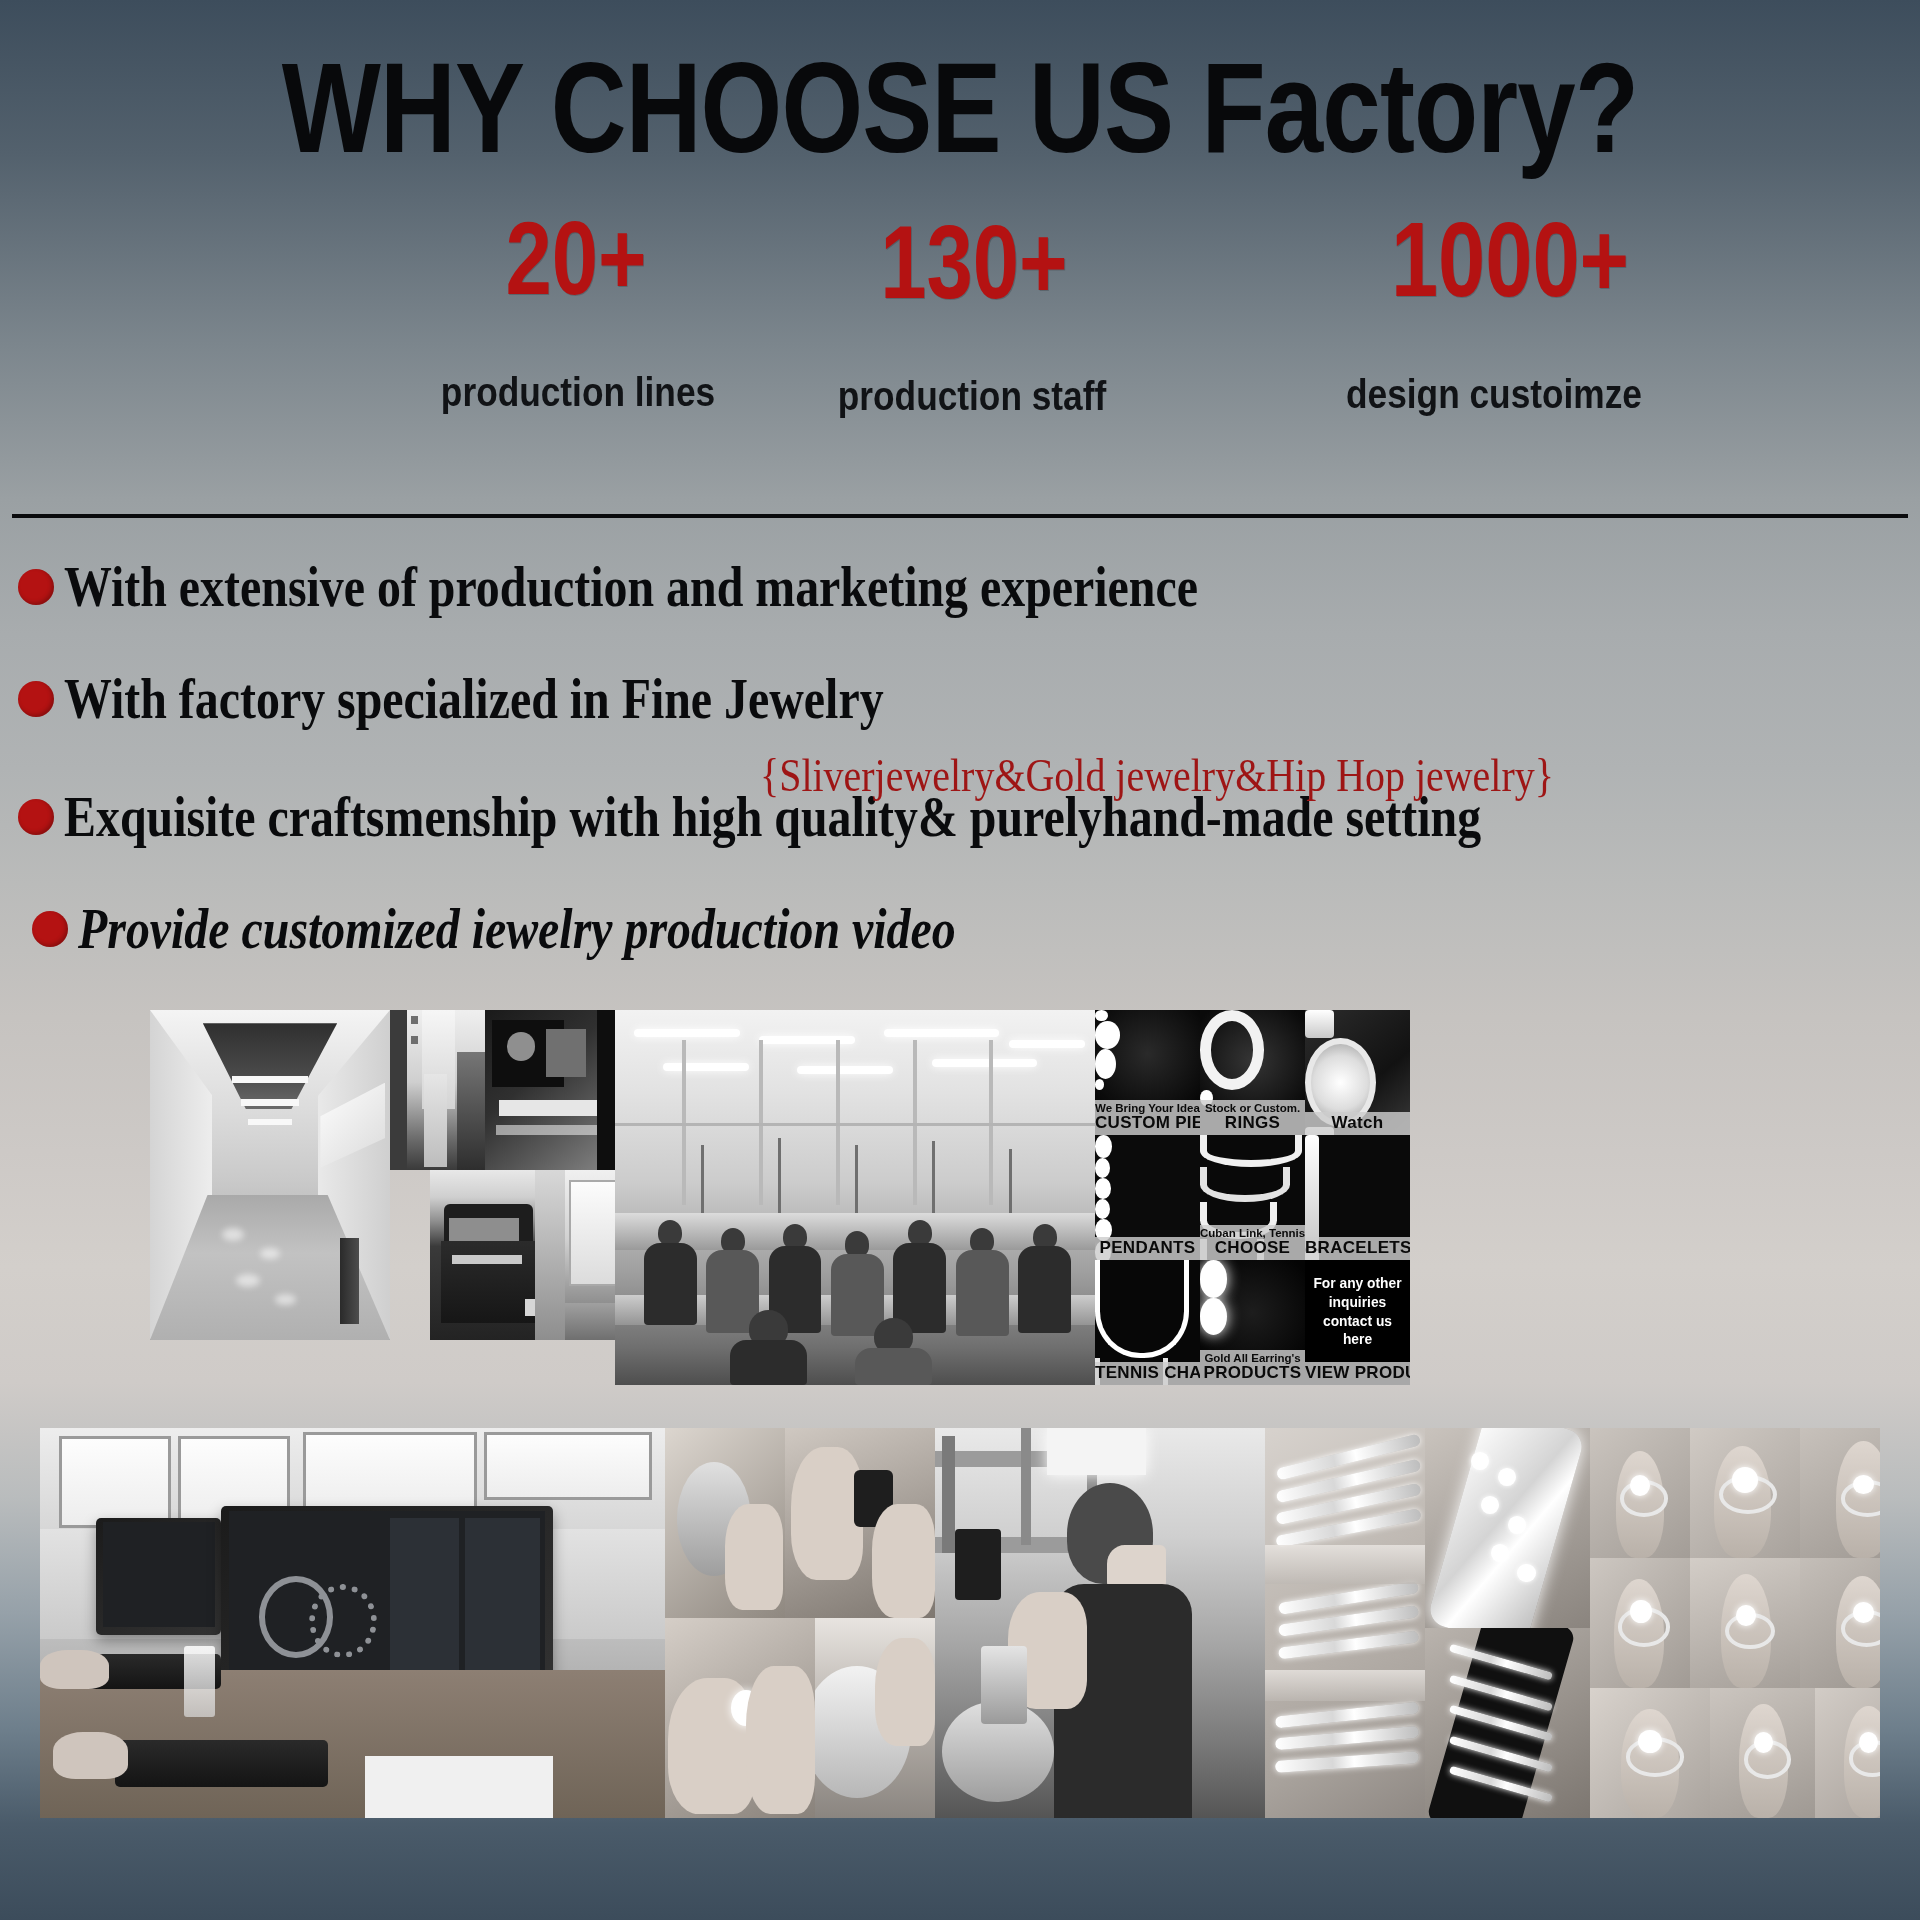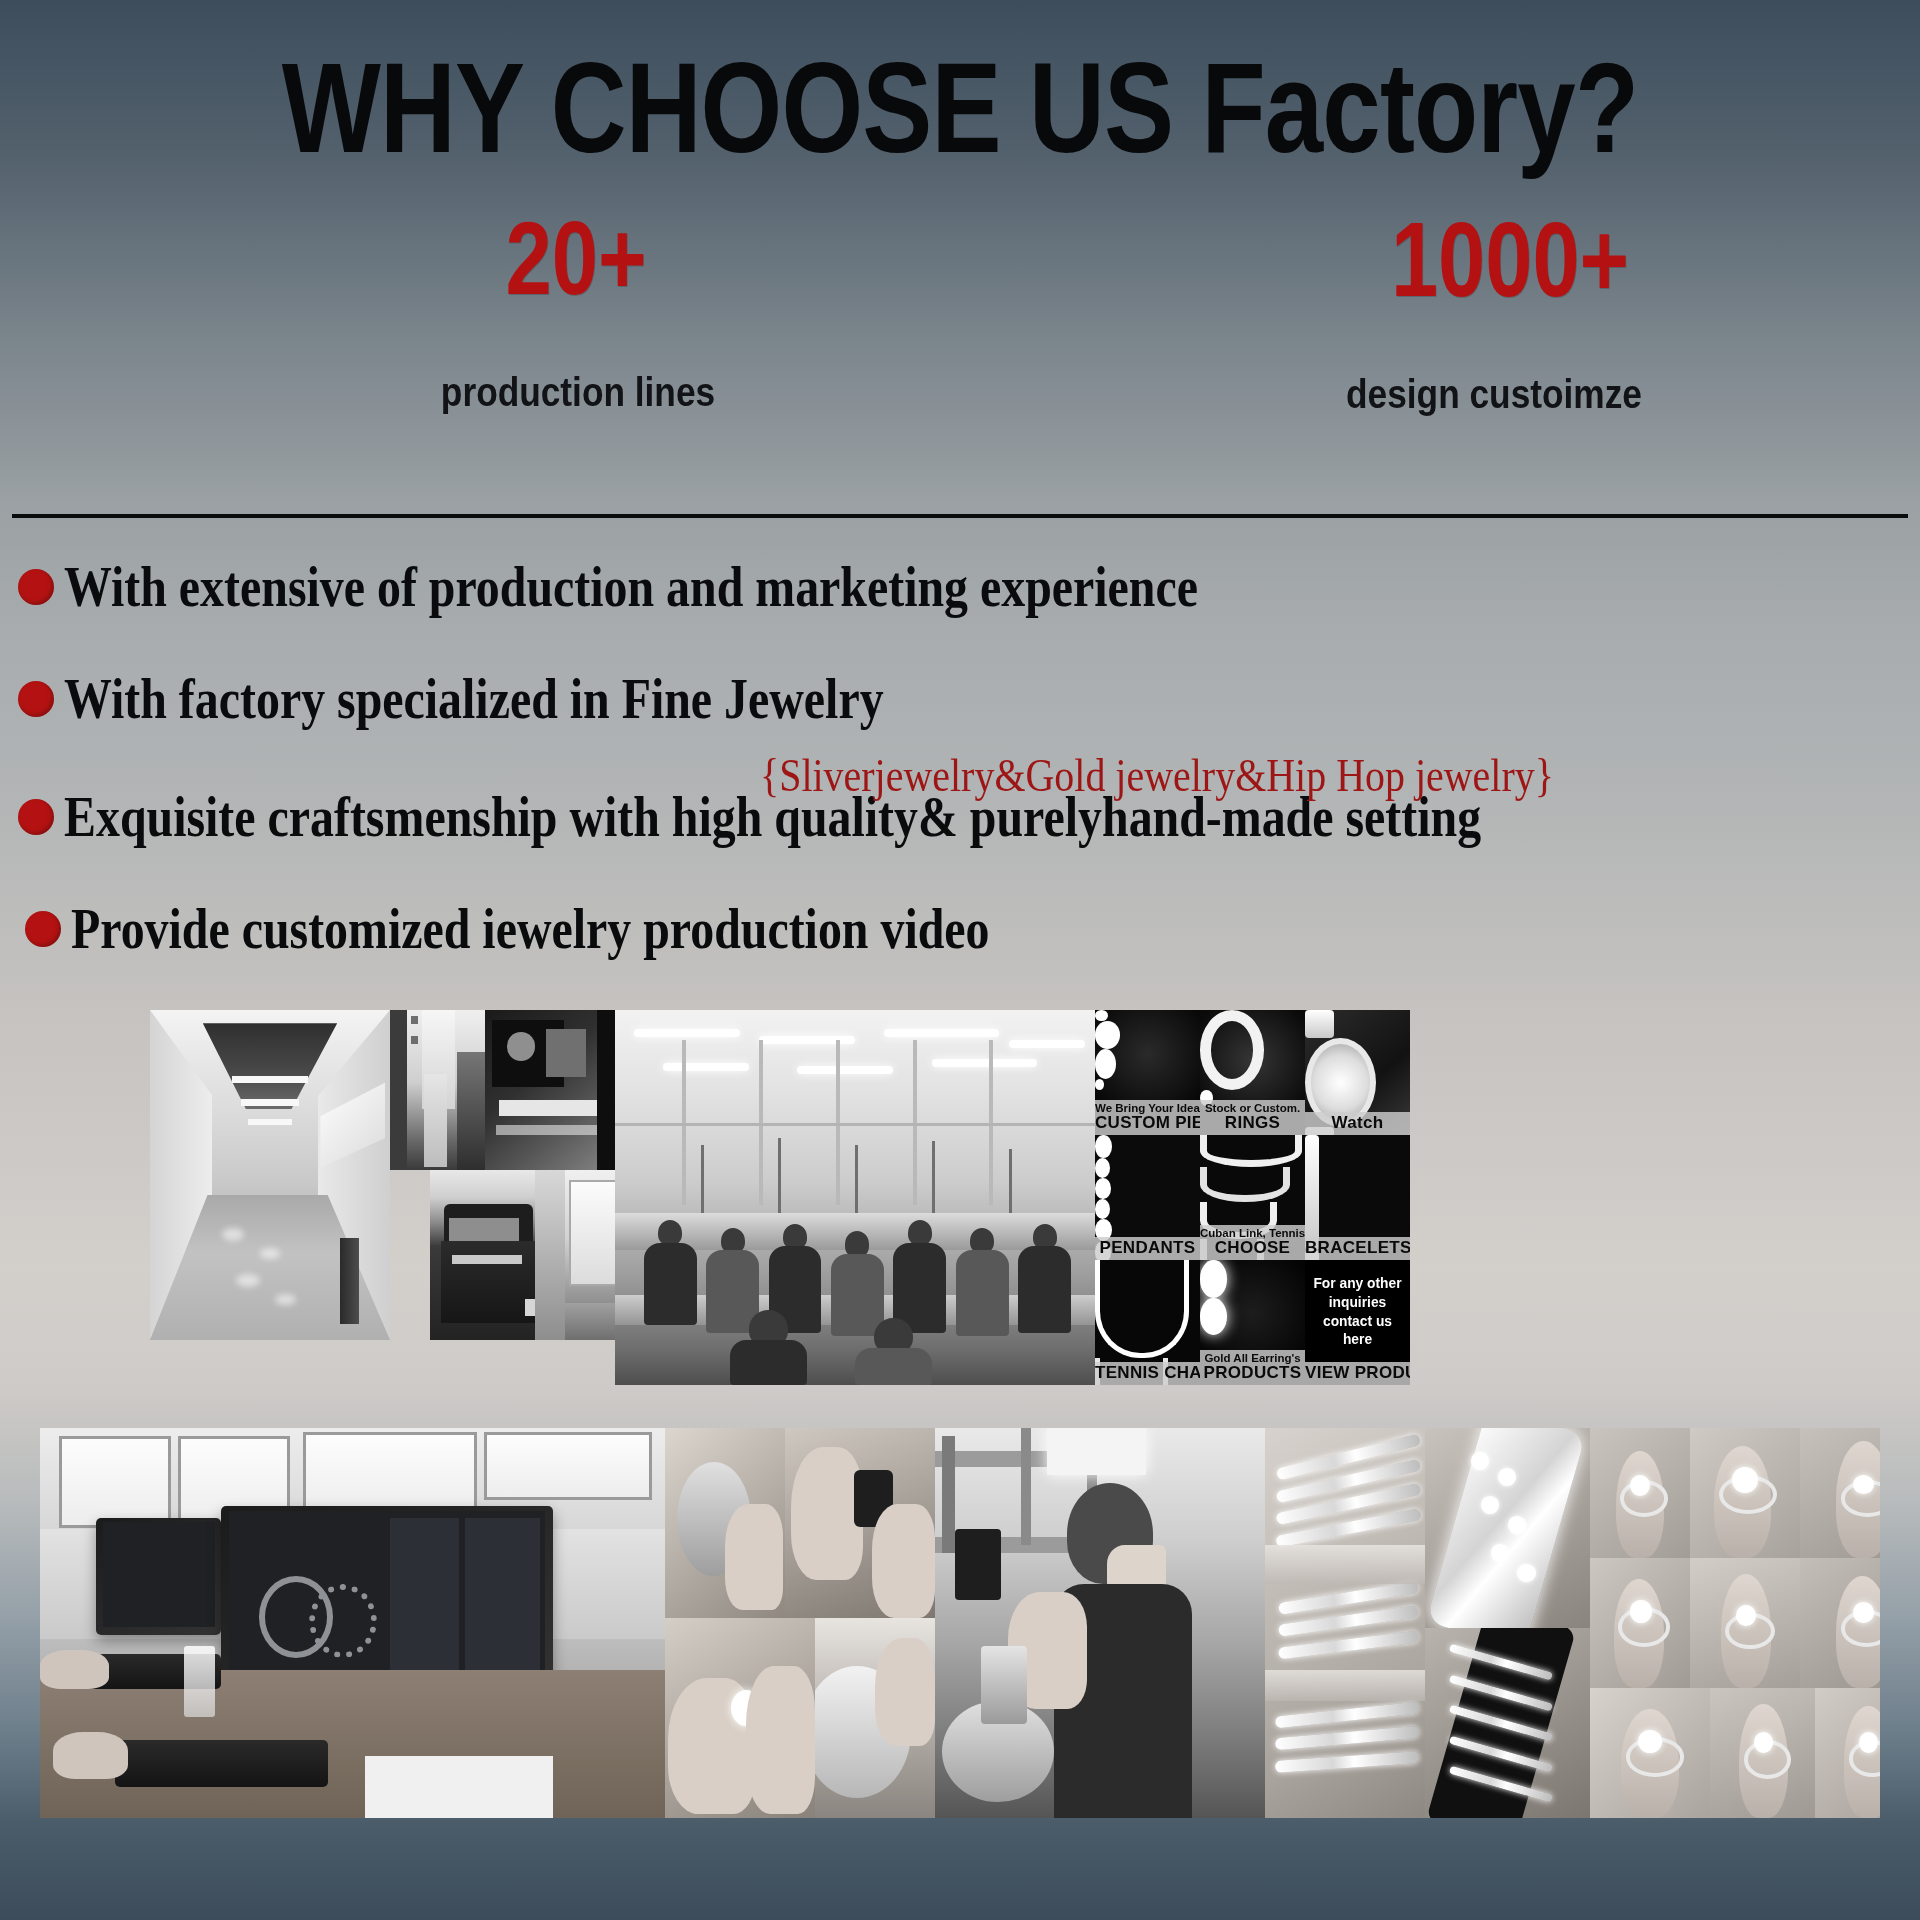--- a/index.html
+++ b/index.html
@@ -104,21 +104,21 @@
     font-size:57px;
     color:#0a0b0d;
     white-space:nowrap;
     transform:scaleX(0.84);
     transform-origin:left center;
     line-height:1;
   }
   .b0{left:18px;top:10px;}
   .b1{left:18px;top:122px;}
   .b2{left:18px;top:240px;}
-  .b3{left:25px;top:352px;}
+  .b3{left:32px;top:352px;font-style:italic;}
   .subnote{
     position:absolute;left:760px;top:200px;
     font-family:"Liberation Serif",serif;
     font-size:47px;
     color:#9e1515;
     white-space:nowrap;
     transform:scaleX(0.85);
     transform-origin:left center;
   }
 
@@ -264,20 +264,24 @@
 </style>
 </head>
 <body>
 
 <div class="title">WHY CHOOSE US Factory?</div>
 
 <div class="stats">
   <div class="stat stat-1">
     <div class="num">20+</div>
     <div class="lbl">production lines</div>
+  </div>
+  <div class="stat stat-2">
+    <div class="num">130+</div>
+    <div class="lbl">production staff</div>
   </div>
   <div class="stat stat-3">
     <div class="num">1000+</div>
     <div class="lbl">design custoimze</div>
   </div>
 </div>
 
 <div class="divider"></div>
 
 <div class="bullets">

